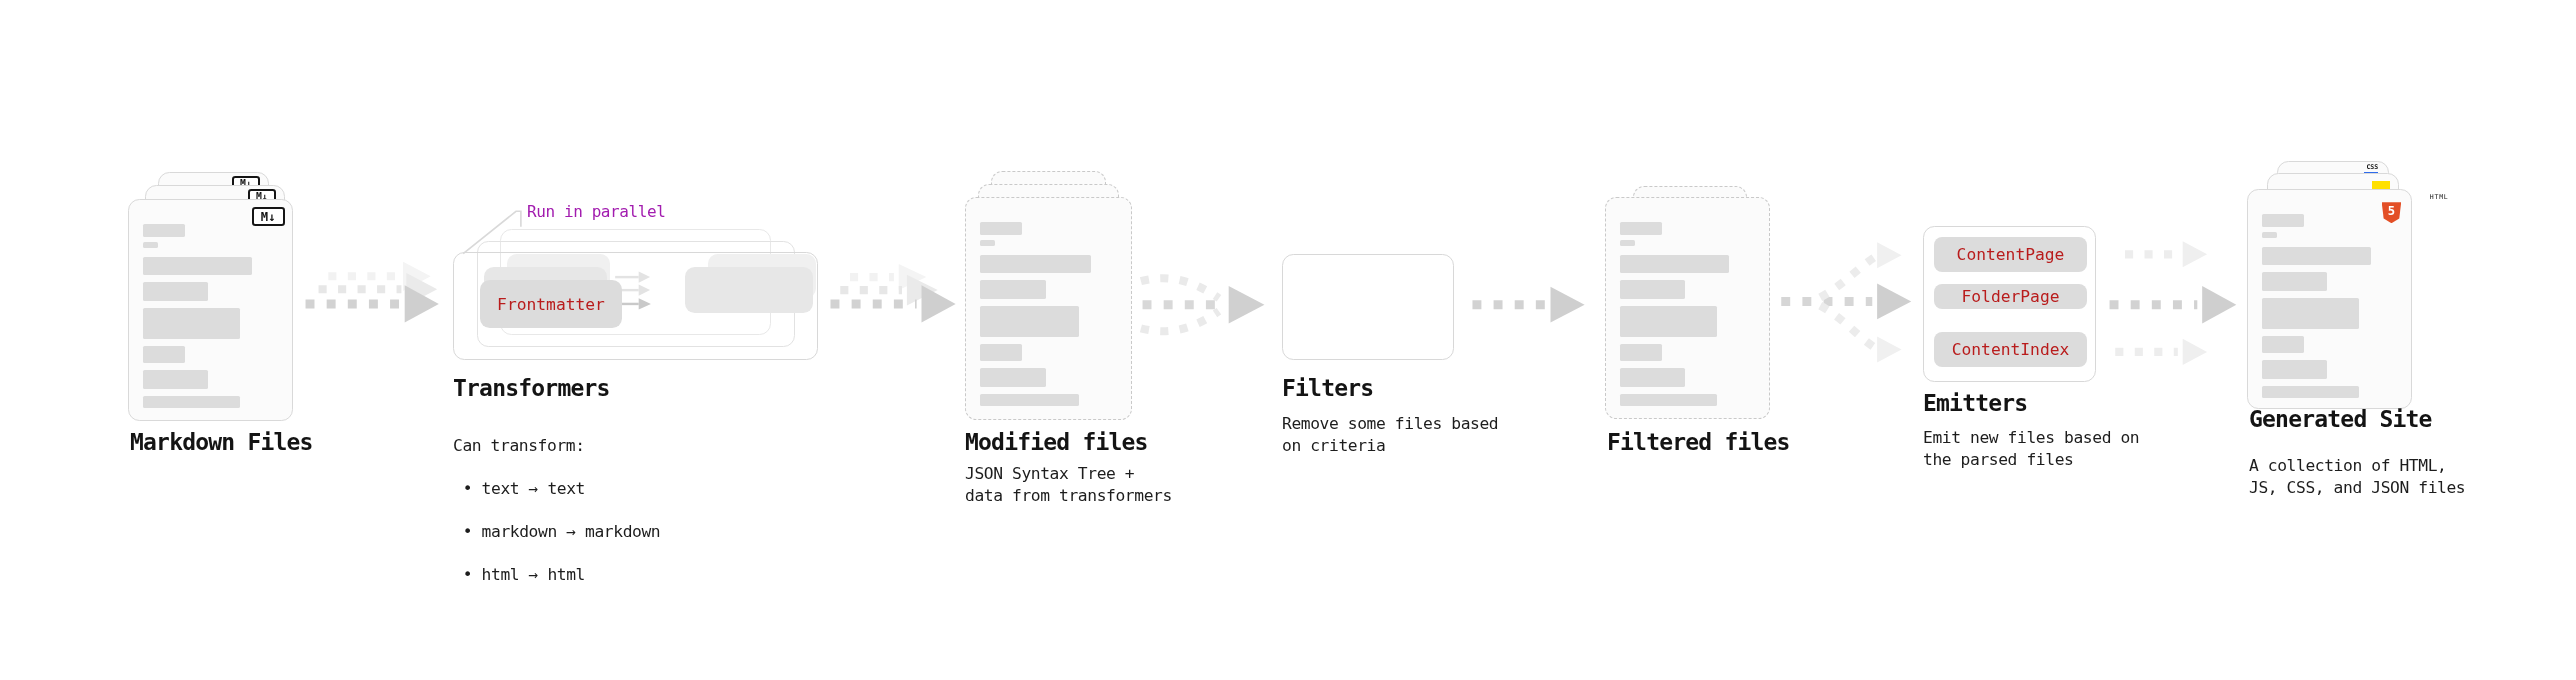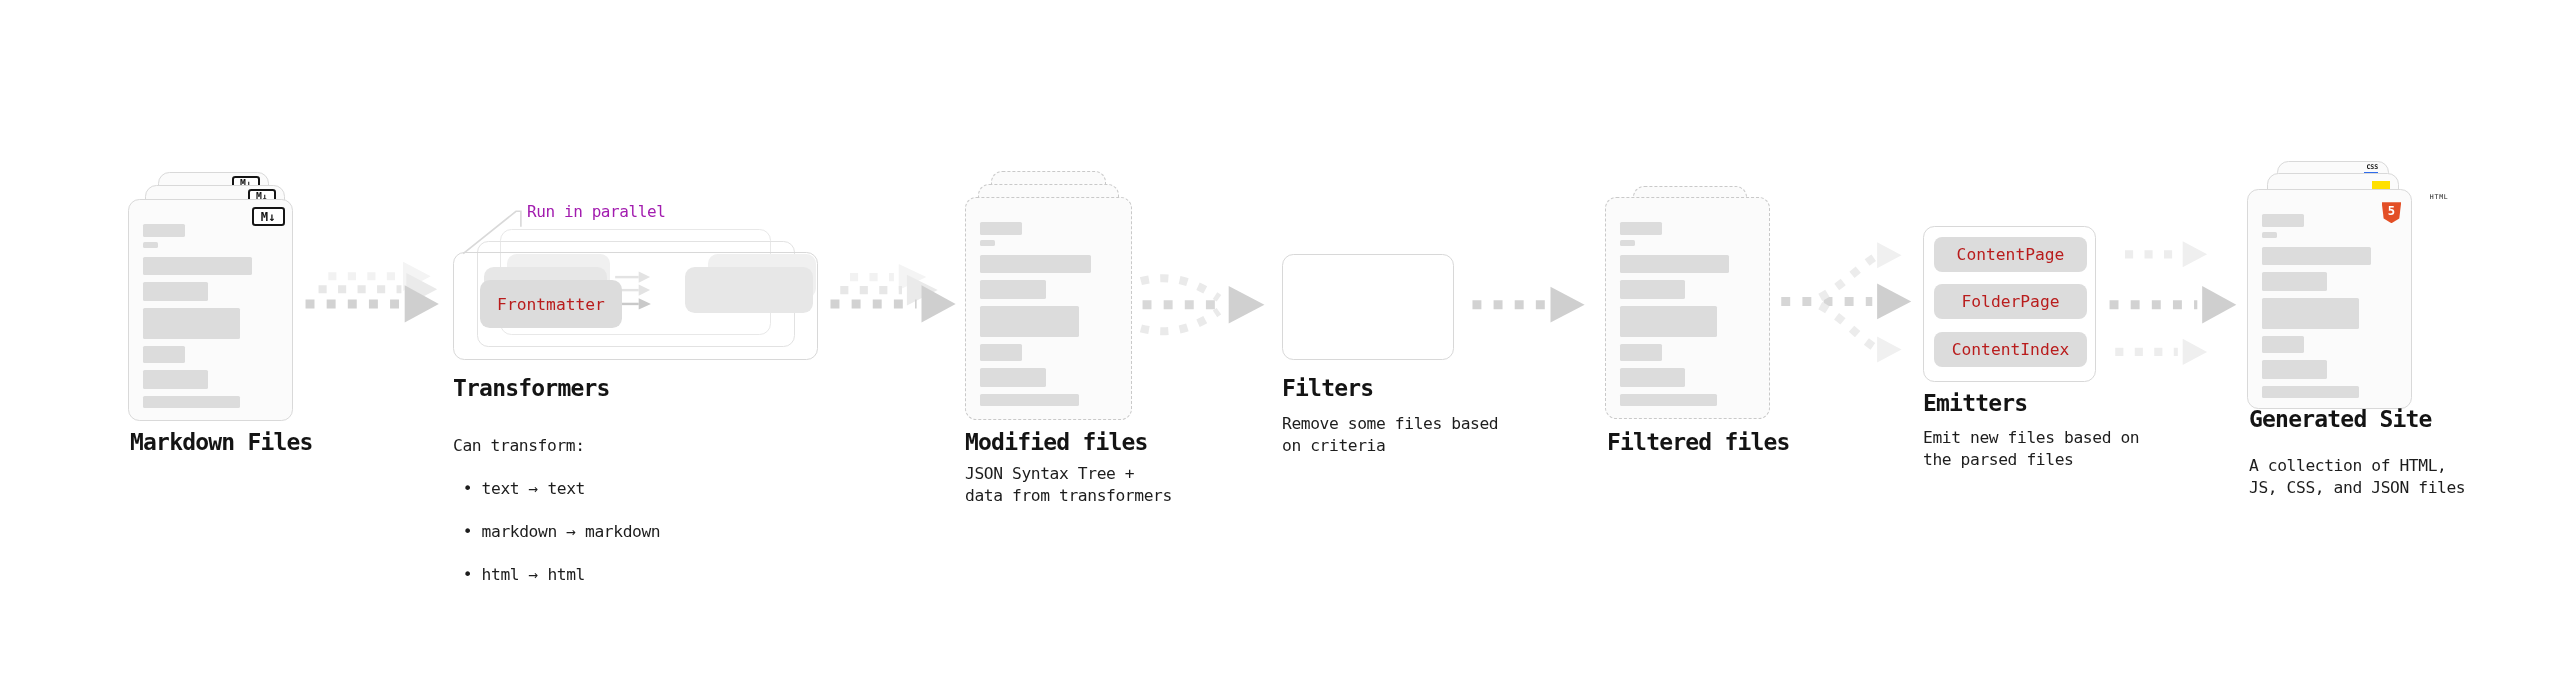--- a/index.html
+++ b/index.html
@@ -184,21 +184,21 @@
       <div class="bar b5"></div>
         <div class="bar b6"></div>
         <div class="bar b7"></div>
         <div class="bar b8"></div>
     </div>
   </div>
   <div class="title" style="left:1607px;top:429px;">Filtered files</div>
 
   <div class="node-box" style="left:1923px;top:226px;width:173px;height:156px;"></div>
   <div class="chip" style="left:1934px;top:237px;width:153px;height:35px;border-radius:8.1px;">ContentPage</div>
-  <div class="chip" style="left:1934px;top:284px;width:153px;height:35px;border-radius:8.1px;text-align:right;">FolderPage</div>
+  <div class="chip" style="left:1934px;top:284px;width:153px;height:25px;border-radius:8.1px;text-align:right;">FolderPage</div>
   <div class="chip" style="left:1934px;top:332px;width:153px;height:35px;border-radius:8.1px;">ContentIndex</div>
   <div class="title" style="left:1923px;top:390px;">Emitters</div>
   <div class="desc" style="left:1923px;top:427px;">Emit new files based on
 the parsed files</div>
 
   <div class="doc" style="left:2277px;top:161px;width:112px;height:220px;">
     <div class="badge-css">
       <span>CSS</span>
       <div class="bar-css"></div>
     </div>

